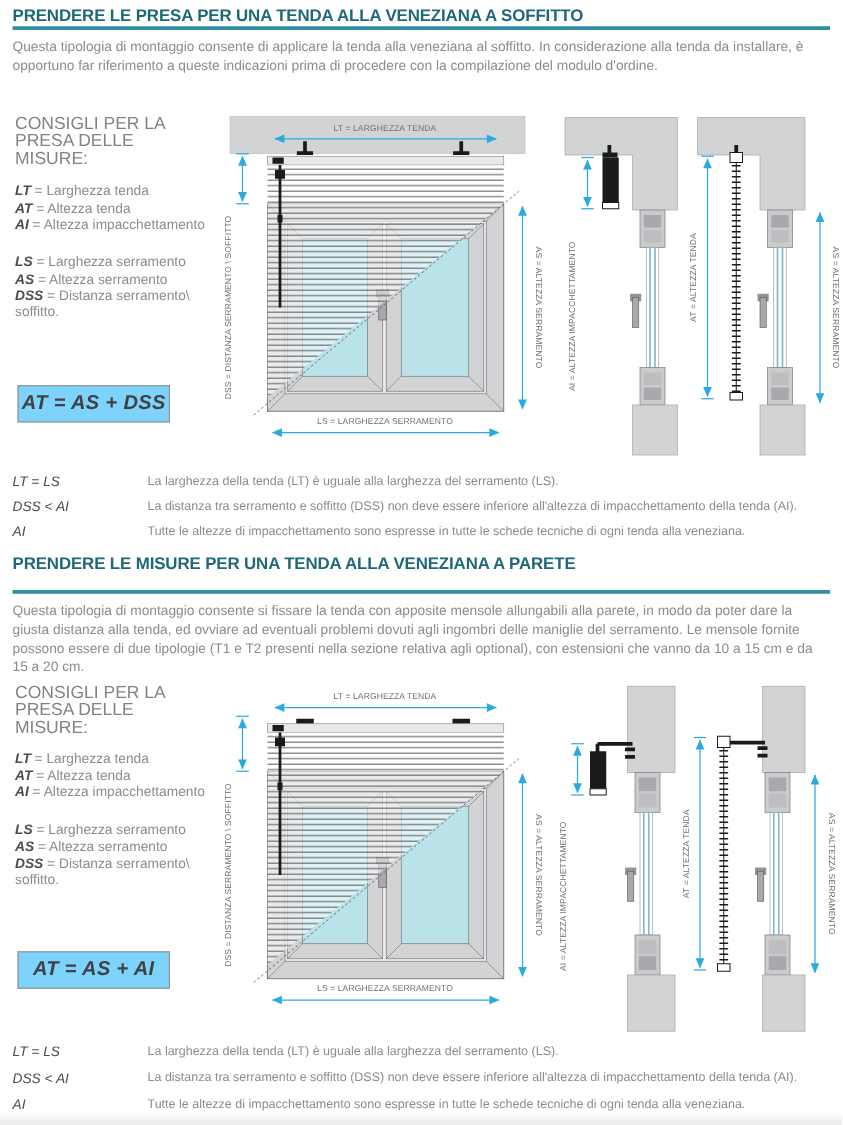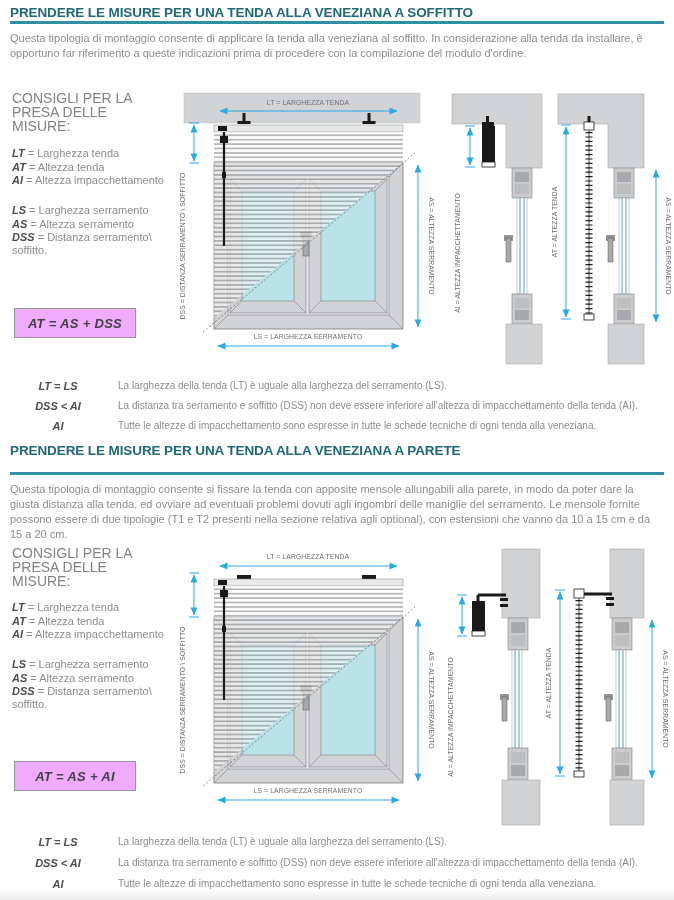--- a/index.html
+++ b/index.html
@@ -7,25 +7,25 @@
        font-family:"Liberation Sans",sans-serif;-webkit-font-smoothing:antialiased;}
   .sec-title{position:absolute;left:10px;font-weight:bold;font-size:13.5px;
              color:#1f6875;letter-spacing:-0.1px;white-space:nowrap;}
   .rule{position:absolute;left:10px;width:654px;height:3px;background:#2f8fa3;}
   .intro{position:absolute;left:10px;width:652px;font-size:11px;line-height:15px;color:#8a8c8e;}
   .advice{position:absolute;left:12px;width:150px;font-size:14px;line-height:14px;color:#808285;}
   .legend{position:absolute;left:12px;width:164px;font-size:11px;line-height:13px;color:#8a8c8e;}
   .legend .row{margin:0 0 0.5px 0;}
   .legend .k{font-weight:bold;font-style:italic;color:#4d4d4f;}
   .formula{position:absolute;left:14px;width:120px;height:28px;border:1px solid #939598;
-           background:#f0abfc;display:flex;align-items:center;justify-content:center;
-           font-weight:bold;font-style:italic;font-size:13px;color:#414042;letter-spacing:0.3px;}
+           background:#7dd3fc;display:flex;align-items:center;justify-content:center;
+           font-weight:bold;font-style:italic;font-size:16px;color:#414042;letter-spacing:0.3px;}
   .notes{position:absolute;left:10px;width:660px;}
   .note-row{display:flex;align-items:flex-start;}
-  .note-label{width:96px;text-align:center;font-weight:bold;font-style:italic;
+  .note-label{width:96px;text-align:left;font-weight:normal;font-style:italic;
               font-size:11px;color:#4d4d4f;flex:none;}
   .note-text{margin-left:12px;font-size:10px;color:#8a8c8e;}
   .s1 .note-row{margin-bottom:8px;}
   .s2 .note-row{margin-bottom:9px;}
   svg{position:absolute;overflow:visible;}
   svg text{font-family:"Liberation Sans",sans-serif;font-size:6.8px;fill:#6d6e71;letter-spacing:0.1px;}
   .cy{stroke:#29abe2;stroke-width:1;fill:none;}
   .frame{fill:#d1d3d4;stroke:#6d6e71;stroke-width:0.7;}
   .frame2{fill:#e8e9ea;stroke:#6d6e71;stroke-width:0.5;}
   .sash{fill:#d1d3d4;stroke:#6d6e71;stroke-width:0.5;}
@@ -51,21 +51,21 @@
     </marker>
     <pattern id="slats" width="6" height="4.4" patternUnits="userSpaceOnUse">
       <rect width="6" height="4.4" fill="#fdfdfd" fill-opacity="0.55"></rect>
       <line x1="0" y1="0.9" x2="6" y2="0.9" stroke="#55575a" stroke-width="0.8"></line>
     </pattern>
   </defs>
 </svg>
 
 <div class="s1">
 
-  <div class="sec-title" style="top:5px">PRENDERE LE MISURE PER UNA TENDA ALLA VENEZIANA A SOFFITTO</div>
+  <div class="sec-title" style="top:5px">PRENDERE LE PRESA PER UNA TENDA ALLA VENEZIANA A SOFFITTO</div>
   <div class="rule" style="top:21px"></div>
   <div class="intro" style="top:31px">Questa tipologia di montaggio consente di applicare la tenda alla veneziana al soffitto. In considerazione alla tenda da installare, è opportuno far riferimento a queste indicazioni prima di procedere con la compilazione del modulo d'ordine.</div>
 
   <div class="advice" style="top:91px">CONSIGLI PER LA PRESA DELLE MISURE:</div>
 
   <div class="legend" style="top:147px">
     <div class="row"><span class="k">LT</span><span> = Larghezza tenda</span></div>
     <div class="row"><span class="k">AT</span><span> = Altezza tenda</span></div>
     <div class="row"><span class="k">AI</span><span> = Altezza impacchettamento</span></div>
   </div>

